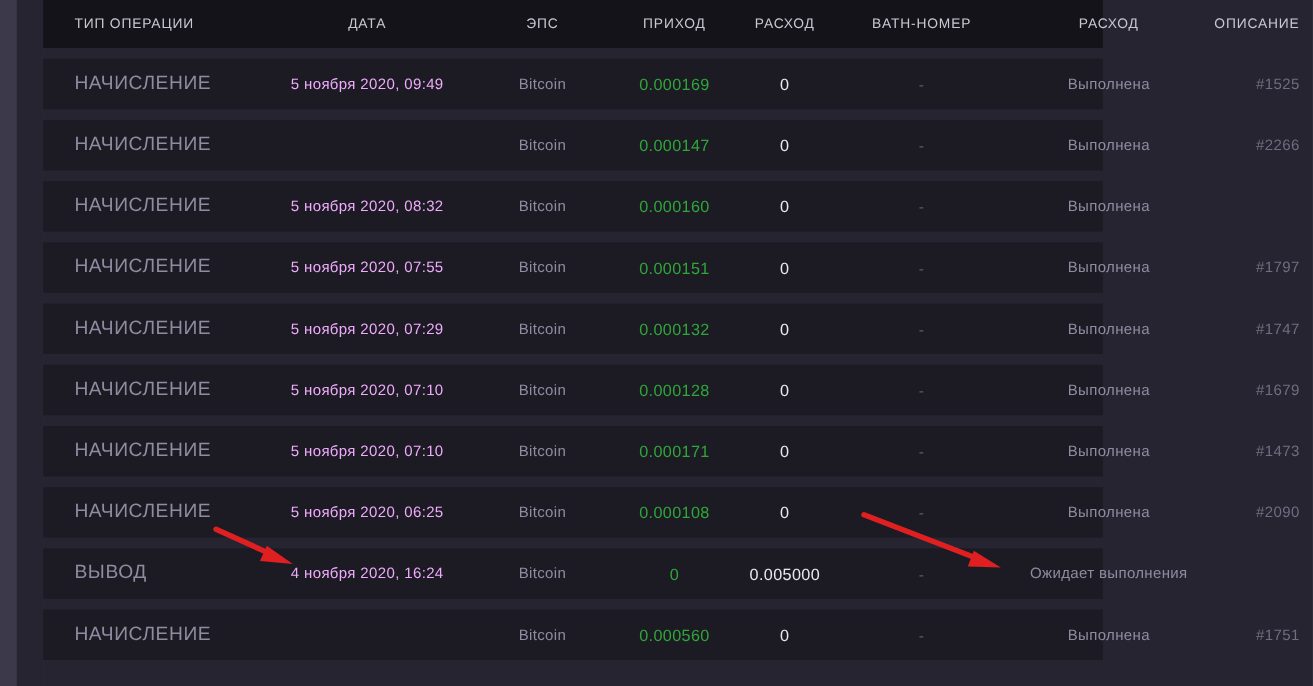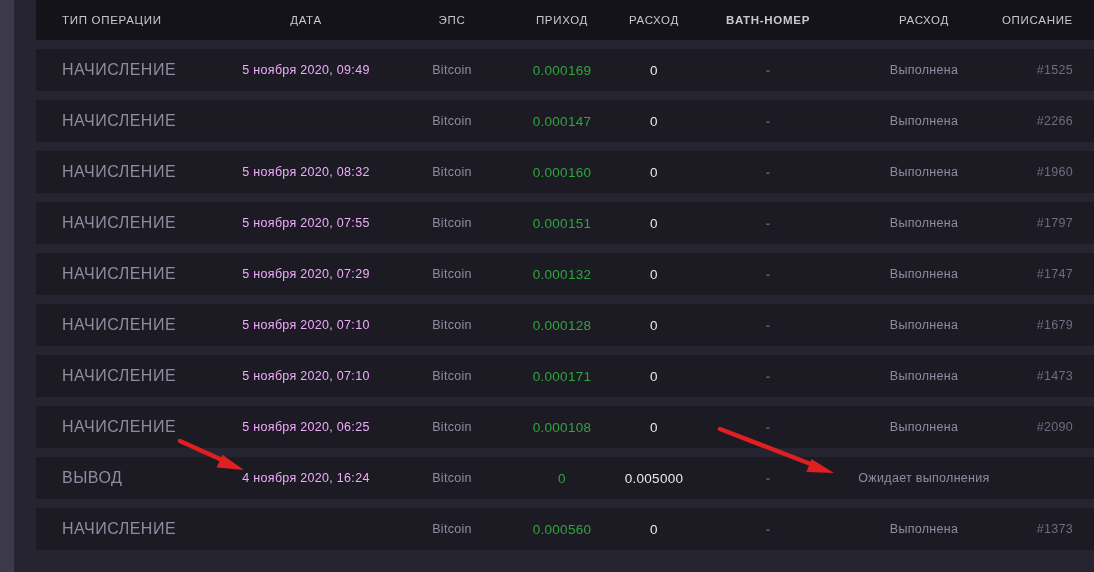--- a/index.html
+++ b/index.html
@@ -45,21 +45,21 @@
   
   .tbl {
     position: absolute;
     left: 0; top: 0;
     width: 1058px;
   }
 
   .row {
     position: absolute;
     left: 0;
-    width: 1058px;
+    width: 883px;
     height: 42px;
     box-sizing: border-box;
   }
 
   .head-row {
     background: #141319;
     height: 40px;
     top: 0;
   }
 
@@ -84,23 +84,23 @@
     font-size: 11.5px;
     letter-spacing: 0.7px;
   }
 
   
   .c-type   { left: 0px;   width: 200px; justify-content: flex-start; padding-left: 26px; box-sizing: border-box; }
   .c-date   { left: 180px; width: 180px; justify-content: center; }
   .c-eps    { left: 360px; width: 112px; justify-content: center; }
   .c-in     { left: 460px; width: 132px; justify-content: center; }
   .c-out    { left: 552px; width: 132px; justify-content: center; }
-  .c-bath   { left: 650px; width: 164px; justify-content: center; font-weight: bold; }
+  .c-bath   { left: 650px; width: 164px; justify-content: center; }
   .c-status { left: 790px; width: 196px; justify-content: center; }
-  .c-desc   { left: 930px; width: 128px; justify-content: flex-end; padding-right: 21px; box-sizing: border-box; }
+  .c-desc   { left: 930px; width: 128px; justify-content: flex-end; padding-right: 11px; box-sizing: border-box; }
 
   
   .v-type   { color: #8e8ca0; font-size: 16px; letter-spacing: 0.5px; }
   .v-date   { color: #f0abfc; font-size: 12.5px; }
   .v-eps    { color: #8e8ca0; font-size: 12.5px; }
   .v-in     { color: #2fa63a; font-size: 13.5px; }
   .v-out    { color: #e9e8ef; font-size: 13.5px; }
   .v-bath   { color: #5e5c6d; font-size: 13px; }
   .v-status { color: #8e8ca0; font-size: 12.5px; }
   .v-desc   { color: #6f6d80; font-size: 12.5px; }
@@ -153,21 +153,20 @@
           <div class="cell c-desc v-desc">#2266</div>
         </div>
         <div class="row data-row" style="top: 151px; height: 42px;">
           <div class="cell c-type v-type">НАЧИСЛЕНИЕ</div>
           <div class="cell c-date v-date">5 ноября 2020, 08:32</div>
           <div class="cell c-eps v-eps">Bitcoin</div>
           <div class="cell c-in v-in">0.000160</div>
           <div class="cell c-out v-out">0</div>
           <div class="cell c-bath v-bath">-</div>
           <div class="cell c-status v-status">Выполнена</div>
-          <div class="cell c-desc v-desc">#1960</div>
         </div>
         <div class="row data-row" style="top: 202px; height: 42px;">
           <div class="cell c-type v-type">НАЧИСЛЕНИЕ</div>
           <div class="cell c-date v-date">5 ноября 2020, 07:55</div>
           <div class="cell c-eps v-eps">Bitcoin</div>
           <div class="cell c-in v-in">0.000151</div>
           <div class="cell c-out v-out">0</div>
           <div class="cell c-bath v-bath">-</div>
           <div class="cell c-status v-status">Выполнена</div>
           <div class="cell c-desc v-desc">#1797</div>
@@ -222,21 +221,21 @@
           <div class="cell c-status v-status">Ожидает выполнения</div>
           <div class="cell c-desc v-desc"></div>
         </div>
         <div class="row data-row" style="top: 508px; height: 42px;">
           <div class="cell c-type v-type">НАЧИСЛЕНИЕ</div>
           <div class="cell c-eps v-eps">Bitcoin</div>
           <div class="cell c-in v-in">0.000560</div>
           <div class="cell c-out v-out">0</div>
           <div class="cell c-bath v-bath">-</div>
           <div class="cell c-status v-status">Выполнена</div>
-          <div class="cell c-desc v-desc">#1373</div>
+          <div class="cell c-desc v-desc">#1751</div>
         </div>
       </div>
   </div>
 
   <svg class="arrows" id="arrows" width="1094" height="572" viewBox="0 0 1094 572">
       <g>
         <line x1="180" y1="441" x2="227.6046415713826" y2="462.5708532120327" stroke="#e02020" stroke-width="4.5" stroke-linecap="round"></line>
         <polygon points="244,470 216.60324220912455,467.4666894094671 222.3608309697992,454.7602866272886" fill="#e02020"></polygon>
       </g>
       <g>

